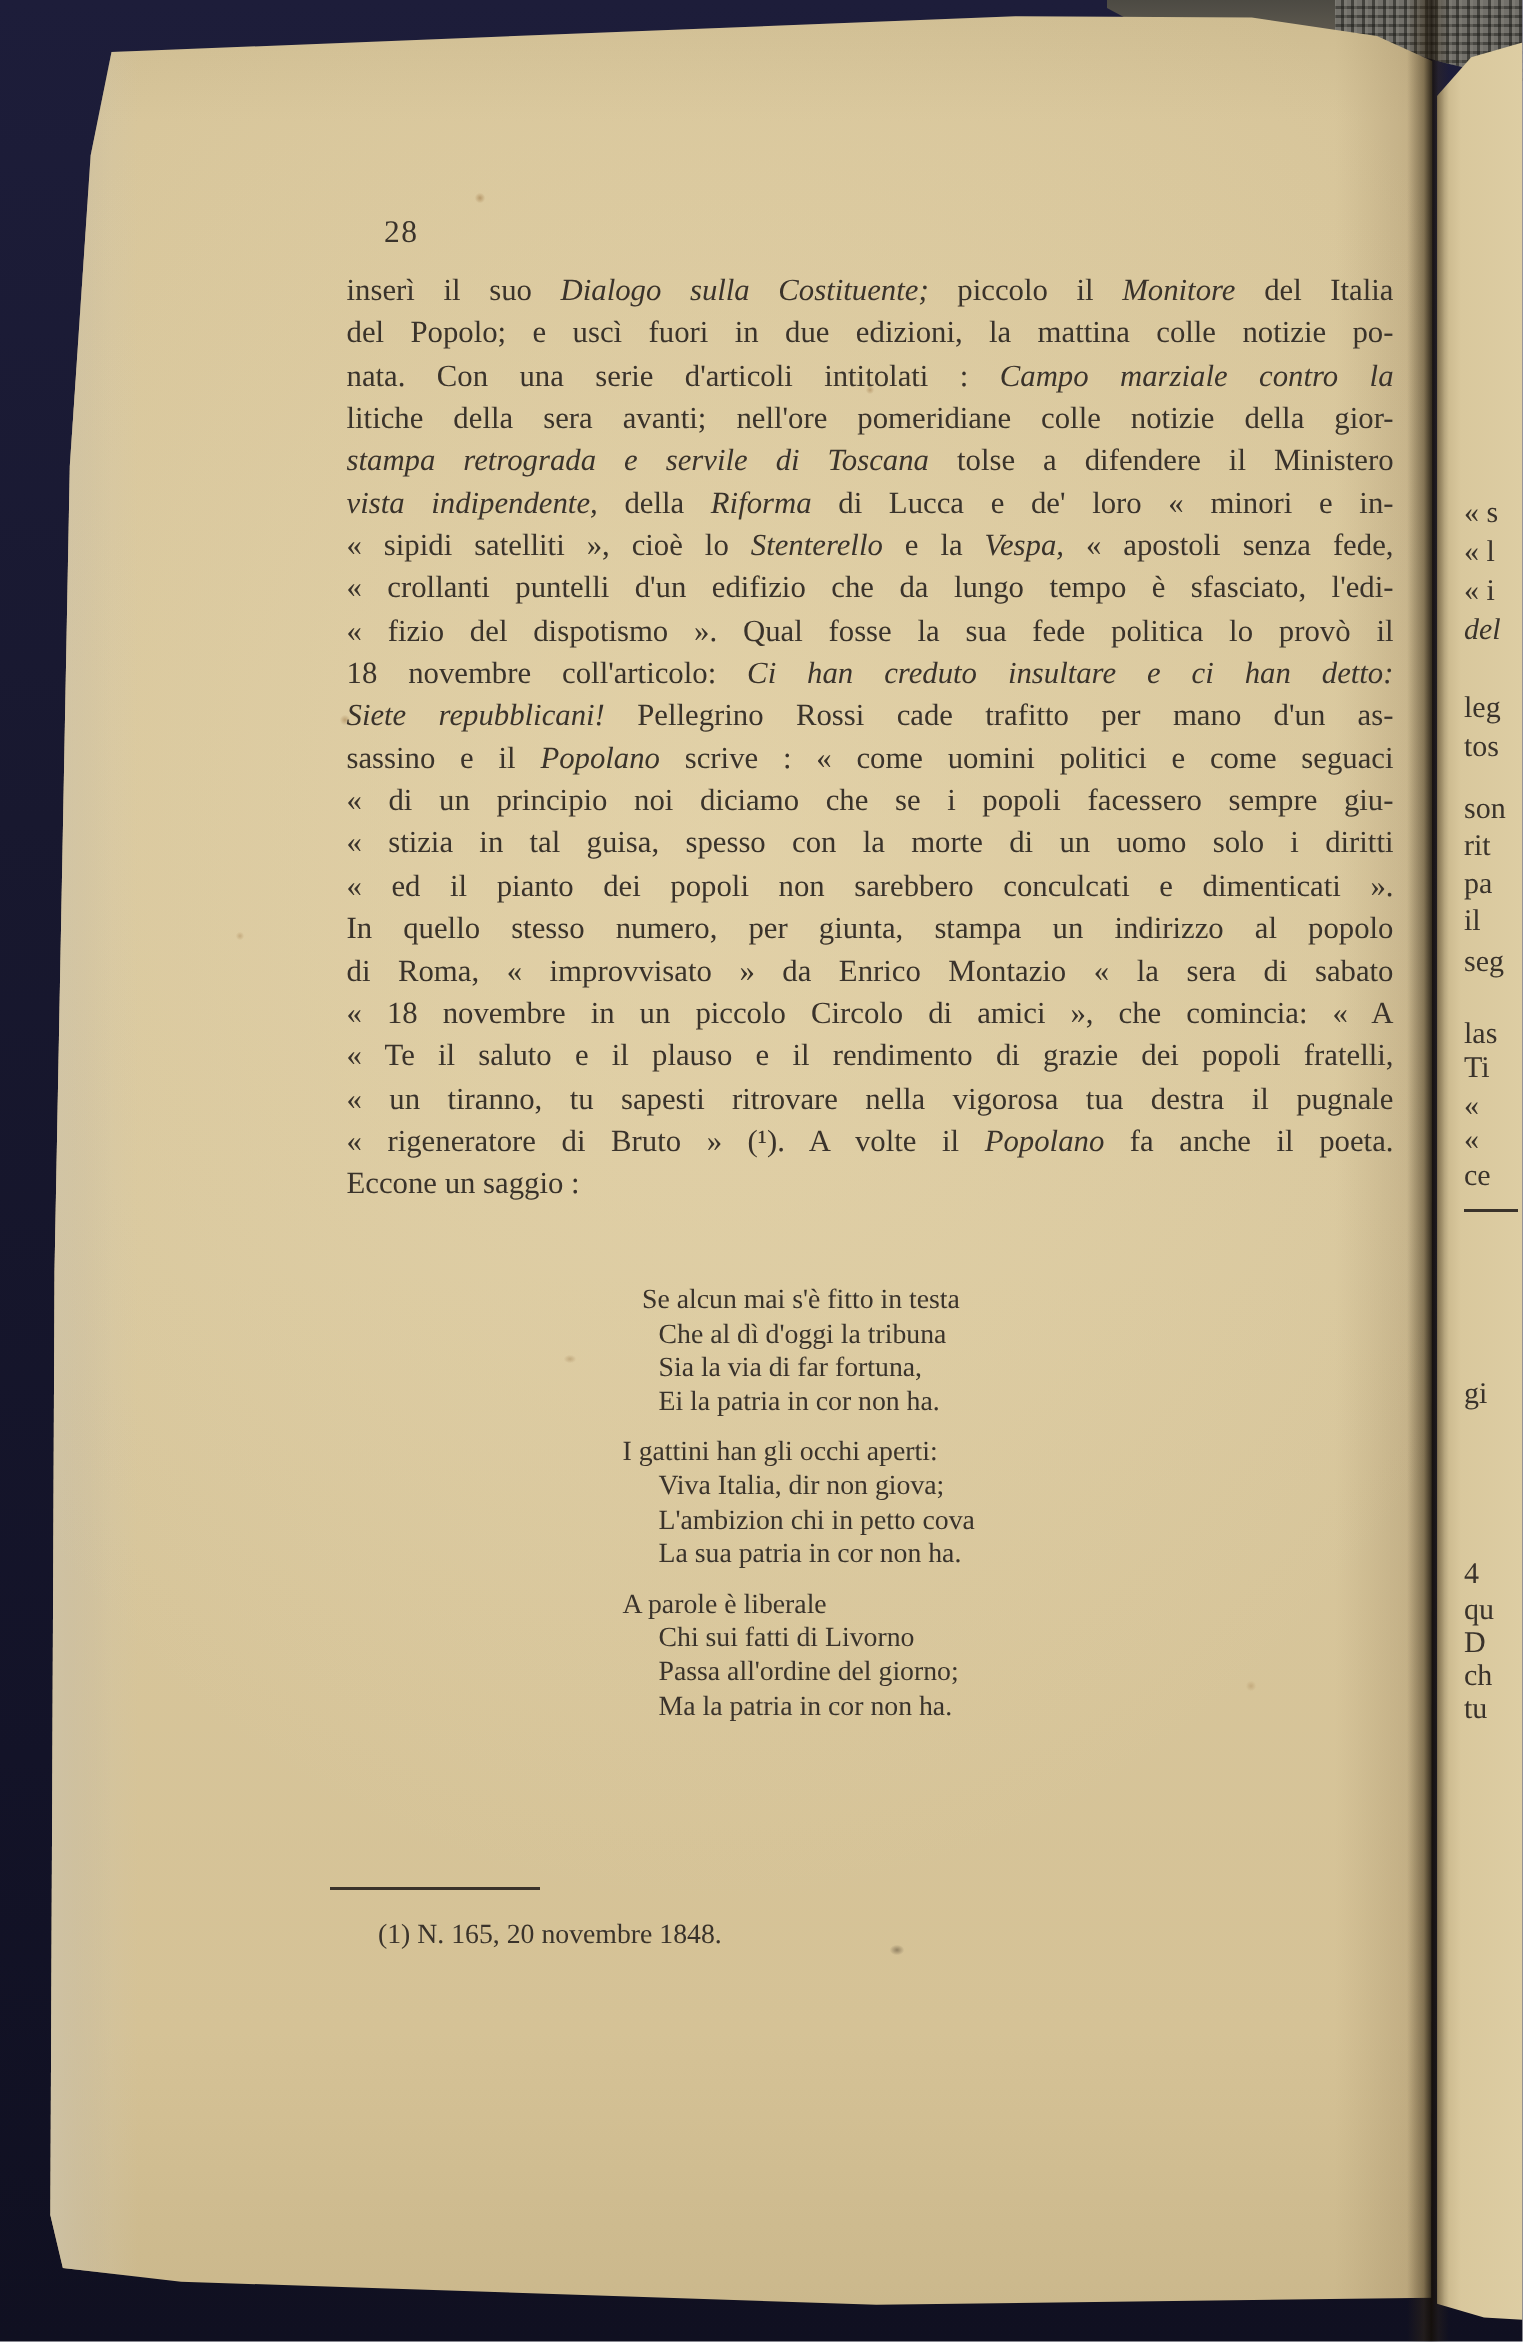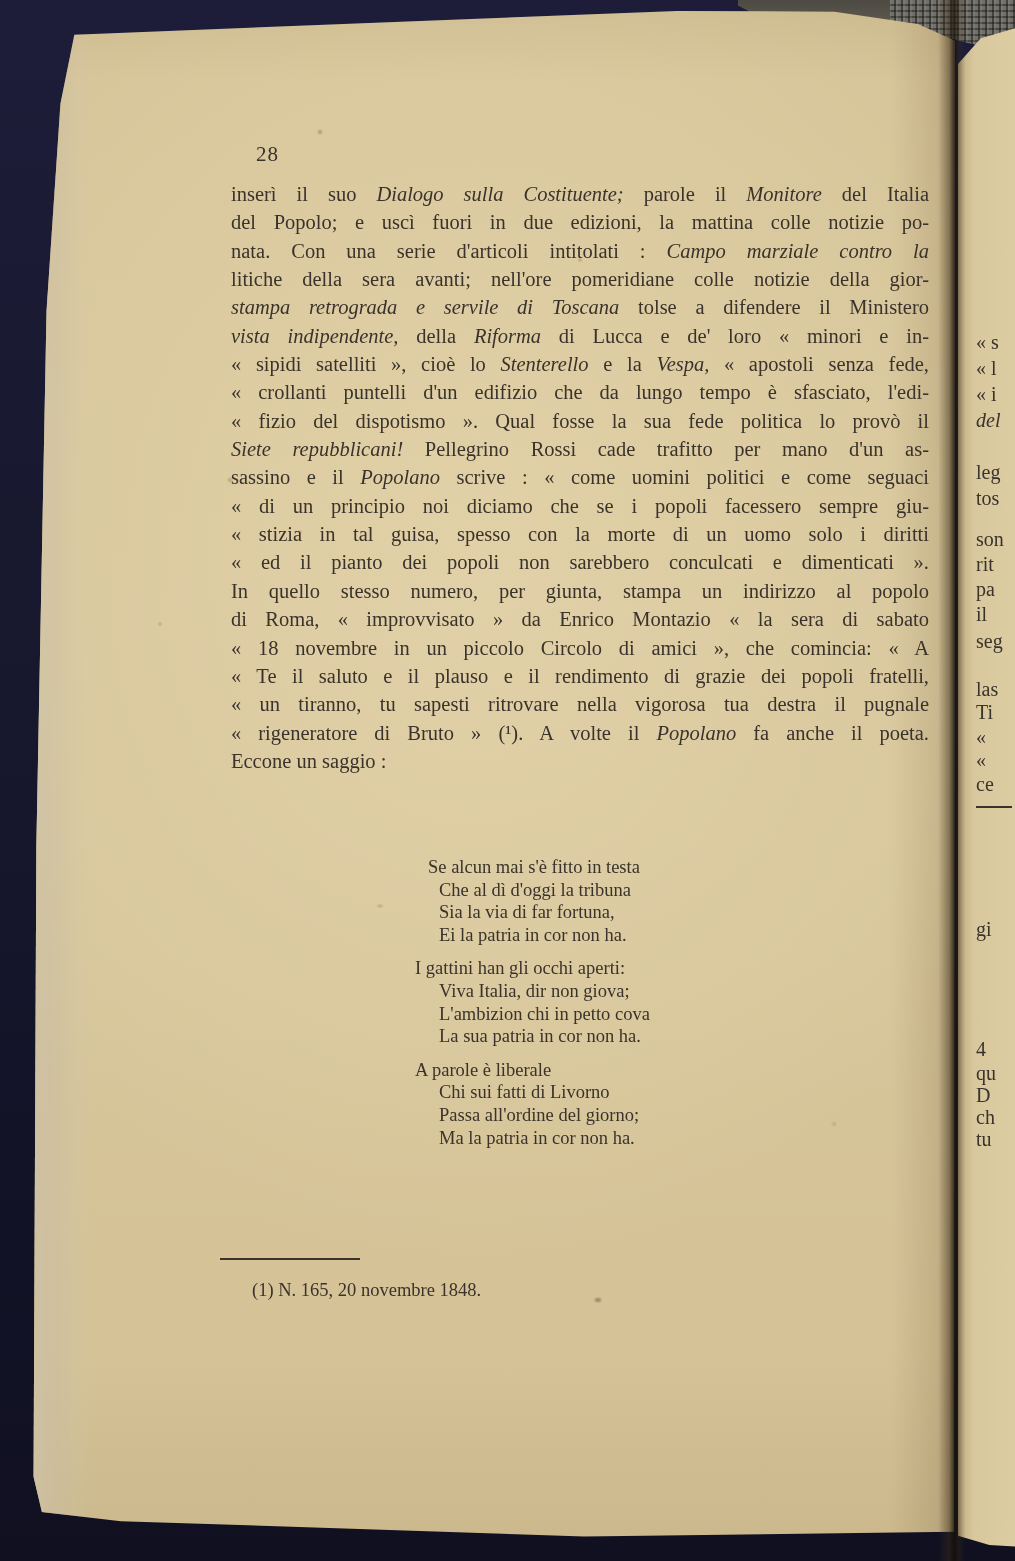--- a/index.html
+++ b/index.html
@@ -88,29 +88,30 @@
 <body>
 
 <div class="scene">
   <div class="fabric"></div>
   <div class="cover-edge"></div>
 
   <div class="page-main">
     <div class="stains"></div>
     <div class="page-number">28</div>
     <div class="paragraph">
-        <div class="tline"><span>inserì il suo </span><span class="it">Dialogo sulla Costituente;</span><span> parole il </span><span class="it">Monitore</span><span> del Italia</span></div>
+        <div class="tline"><span>inserì il suo </span><span class="it">Dialogo sulla Costituente;</span><span> piccolo il </span><span class="it">Monitore</span><span> del Italia</span></div>
         <div class="tline"><span>del Popolo; e uscì fuori in due edizioni, la mattina colle notizie po-</span></div>
         <div class="tline"><span>nata. Con una serie d'articoli intitolati : </span><span class="it">Campo marziale contro la</span></div>
         <div class="tline"><span>litiche della sera avanti; nell'ore pomeridiane colle notizie della gior-</span></div>
         <div class="tline"><span class="it">stampa retrograda e servile di Toscana</span><span> tolse a difendere il Ministero</span></div>
         <div class="tline"><span class="it">vista indipendente,</span><span> della </span><span class="it">Riforma</span><span> di Lucca e de' loro « minori e in-</span></div>
         <div class="tline"><span>« sipidi satelliti », cioè lo </span><span class="it">Stenterello</span><span> e la </span><span class="it">Vespa,</span><span> « apostoli senza fede,</span></div>
         <div class="tline"><span>« crollanti puntelli d'un edifizio che da lungo tempo è sfasciato, l'edi-</span></div>
         <div class="tline"><span>« fizio del dispotismo ». Qual fosse la sua fede politica lo provò il</span></div>
+        <div class="tline"><span>18 novembre coll'articolo: </span><span class="it">Ci han creduto insultare e ci han detto:</span></div>
         <div class="tline"><span class="it">Siete repubblicani!</span><span> Pellegrino Rossi cade trafitto per mano d'un as-</span></div>
         <div class="tline"><span>sassino e il </span><span class="it">Popolano</span><span> scrive : « come uomini politici e come seguaci</span></div>
         <div class="tline"><span>« di un principio noi diciamo che se i popoli facessero sempre giu-</span></div>
         <div class="tline"><span>« stizia in tal guisa, spesso con la morte di un uomo solo i diritti</span></div>
         <div class="tline"><span>« ed il pianto dei popoli non sarebbero conculcati e dimenticati ».</span></div>
         <div class="tline"><span>In quello stesso numero, per giunta, stampa un indirizzo al popolo</span></div>
         <div class="tline"><span>di Roma, « improvvisato » da Enrico Montazio « la sera di sabato</span></div>
         <div class="tline"><span>« 18 novembre in un piccolo Circolo di amici », che comincia: « A</span></div>
         <div class="tline"><span>« Te il saluto e il plauso e il rendimento di grazie dei popoli fratelli,</span></div>
         <div class="tline"><span>« un tiranno, tu sapesti ritrovare nella vigorosa tua destra il pugnale</span></div>

